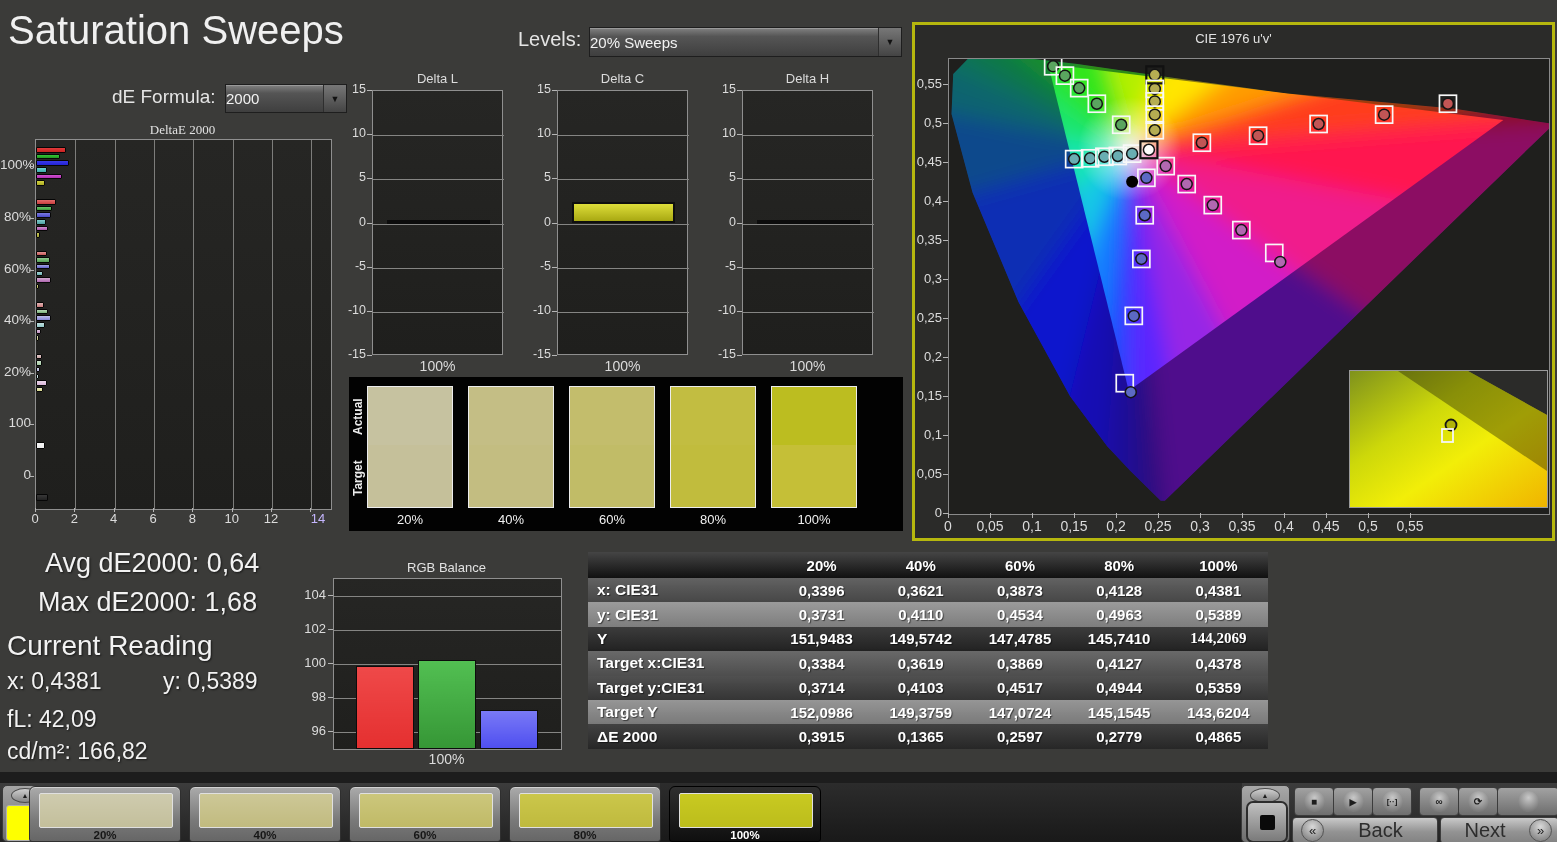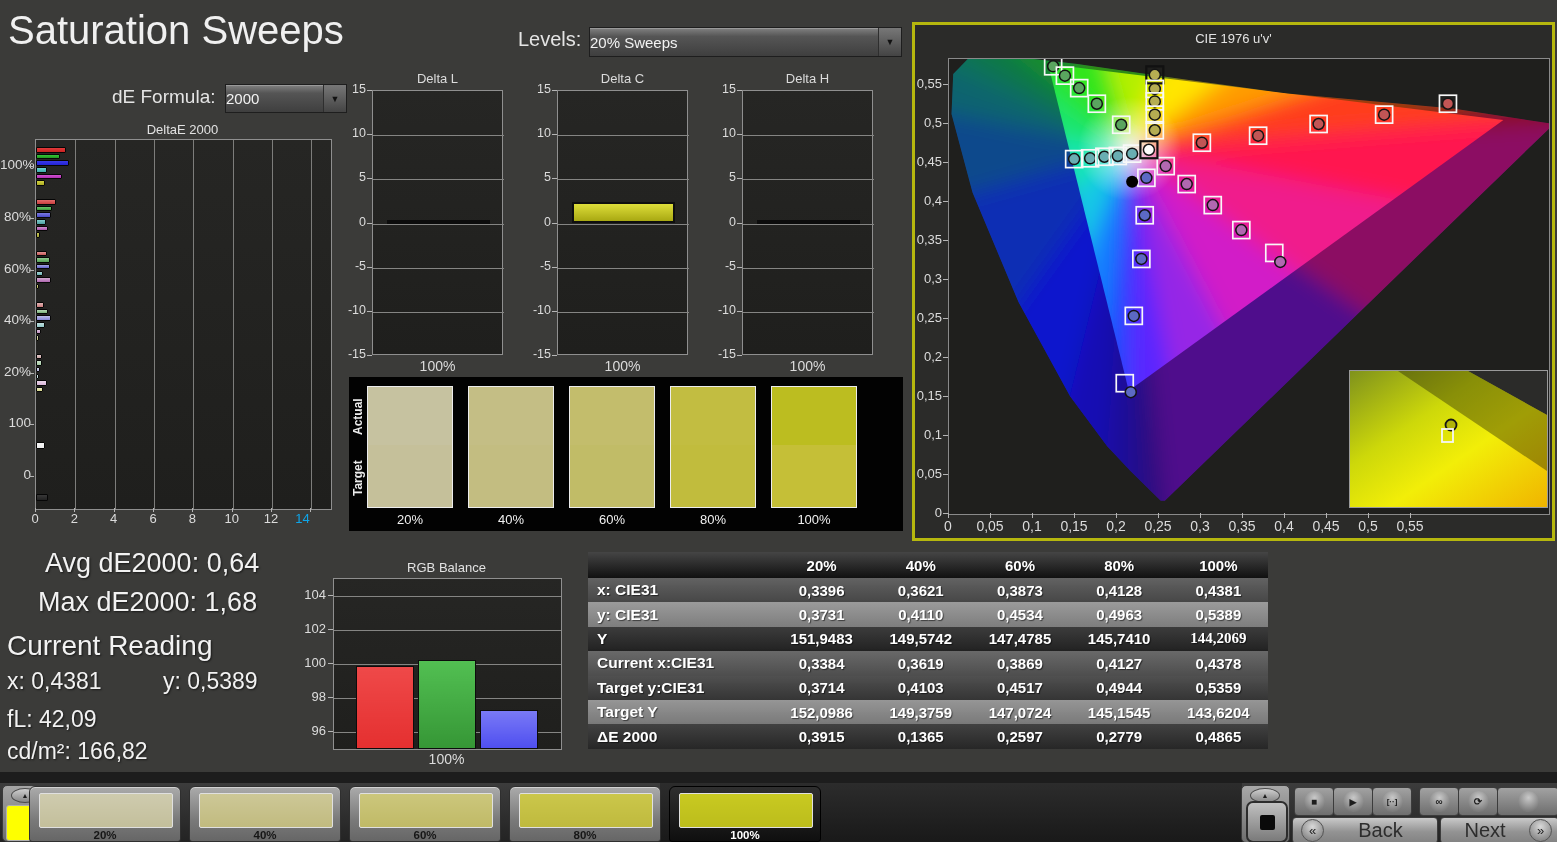--- a/index.html
+++ b/index.html
@@ -52,21 +52,21 @@
     <span class="dd-text">20% Sweeps</span>
     <span class="dd-arrow">▼</span>
   </div>
 
   <div class="abs ctl-label" style="left:112px;top:86px;font-size:19px;">dE Formula:</div>
   <div class="abs dropdown" style="left:225px;top:84px;width:120px;height:27px;">
     <span class="dd-text">2000</span>
     <span class="dd-arrow">▼</span>
   </div>
 
-  <div class="abs chart-title" style="left:35px;top:122px;width:295px;">DeltaE 2000</div>
+  <div class="abs chart-title" style="left:35px;top:122px;width:295px;font-family:Liberation Serif, serif;">DeltaE 2000</div>
   <div class="abs plot" id="de-plot" style="left:35px;top:139px;width:295px;height:369px;">
       <div style="position: absolute; left: 39.3333px; top: 0px; width: 1px; height: 369px; background: rgb(125, 125, 123);"></div>
       <div style="position: absolute; left: 78.6667px; top: 0px; width: 1px; height: 369px; background: rgb(125, 125, 123);"></div>
       <div style="position: absolute; left: 118px; top: 0px; width: 1px; height: 369px; background: rgb(125, 125, 123);"></div>
       <div style="position: absolute; left: 157.333px; top: 0px; width: 1px; height: 369px; background: rgb(125, 125, 123);"></div>
       <div style="position: absolute; left: 196.667px; top: 0px; width: 1px; height: 369px; background: rgb(125, 125, 123);"></div>
       <div style="position: absolute; left: 236px; top: 0px; width: 1px; height: 369px; background: rgb(125, 125, 123);"></div>
       <div style="position: absolute; left: 275.333px; top: 0px; width: 1px; height: 369px; background: rgb(125, 125, 123);"></div>
       <div style="position: absolute; left: 0px; top: 7px; width: 29.5px; height: 5.5px; background: linear-gradient(rgba(255, 255, 255, 0.35), rgba(0, 0, 0, 0.2)), rgb(210, 43, 43); background-blend-mode: overlay, normal; border: 1px solid rgb(6, 6, 6); border-radius: 1px; box-sizing: border-box;"></div>
       <div style="position: absolute; left: 0px; top: 13.67px; width: 23.9933px; height: 5.5px; background: linear-gradient(rgba(255, 255, 255, 0.35), rgba(0, 0, 0, 0.2)), rgb(40, 168, 40); background-blend-mode: overlay, normal; border: 1px solid rgb(6, 6, 6); border-radius: 1px; box-sizing: border-box;"></div>
@@ -325,21 +325,21 @@
       </div>
       <div class="trow" style="height: 24.4px; background: linear-gradient(rgba(255, 255, 255, 0.1), rgba(0, 0, 0, 0.12)), rgb(38, 38, 38);">
         <div class="tcell tlabel" style="width: 184px;">Y</div>
         <div class="tcell" style="width: 99.2px;">151,9483</div>
         <div class="tcell" style="width: 99.2px;">149,5742</div>
         <div class="tcell" style="width: 99.2px;">147,4785</div>
         <div class="tcell" style="width: 99.2px;">145,7410</div>
         <div class="tcell" style="width: 99.2px; font-family: Liberation Serif, serif;">144,2069</div>
       </div>
       <div class="trow" style="height: 24.4px; background: linear-gradient(rgba(255, 255, 255, 0.1), rgba(0, 0, 0, 0.12)), rgb(88, 88, 88);">
-        <div class="tcell tlabel" style="width: 184px;">Current x:CIE31</div>
+        <div class="tcell tlabel" style="width: 184px;">Target x:CIE31</div>
         <div class="tcell" style="width: 99.2px;">0,3384</div>
         <div class="tcell" style="width: 99.2px;">0,3619</div>
         <div class="tcell" style="width: 99.2px;">0,3869</div>
         <div class="tcell" style="width: 99.2px;">0,4127</div>
         <div class="tcell" style="width: 99.2px;">0,4378</div>
       </div>
       <div class="trow" style="height: 24.4px; background: linear-gradient(rgba(255, 255, 255, 0.1), rgba(0, 0, 0, 0.12)), rgb(60, 60, 60);">
         <div class="tcell tlabel" style="width: 184px;">Target y:CIE31</div>
         <div class="tcell" style="width: 99.2px;">0,3714</div>
         <div class="tcell" style="width: 99.2px;">0,4103</div>
@@ -452,21 +452,21 @@
     <div style="position: absolute; font-size: 13px; color: rgb(220, 220, 220); left: 98.6667px; top: 511px; width: 30px; text-align: center;">4</div>
     <div style="position: absolute; left: 153px; top: 508px; width: 1px; height: 4px; background: rgb(181, 181, 181);"></div>
     <div style="position: absolute; font-size: 13px; color: rgb(220, 220, 220); left: 138px; top: 511px; width: 30px; text-align: center;">6</div>
     <div style="position: absolute; left: 192.333px; top: 508px; width: 1px; height: 4px; background: rgb(181, 181, 181);"></div>
     <div style="position: absolute; font-size: 13px; color: rgb(220, 220, 220); left: 177.333px; top: 511px; width: 30px; text-align: center;">8</div>
     <div style="position: absolute; left: 231.667px; top: 508px; width: 1px; height: 4px; background: rgb(181, 181, 181);"></div>
     <div style="position: absolute; font-size: 13px; color: rgb(220, 220, 220); left: 216.667px; top: 511px; width: 30px; text-align: center;">10</div>
     <div style="position: absolute; left: 271px; top: 508px; width: 1px; height: 4px; background: rgb(181, 181, 181);"></div>
     <div style="position: absolute; font-size: 13px; color: rgb(220, 220, 220); left: 256px; top: 511px; width: 30px; text-align: center;">12</div>
     <div style="position: absolute; left: 310.333px; top: 508px; width: 1px; height: 4px; background: rgb(181, 181, 181);"></div>
-    <div style="position: absolute; font-size: 13px; color: #0ea5e9; left: 295.333px; top: 511px; width: 30px; text-align: left;">14</div>
+    <div style="position: absolute; font-size: 13px; color: #c4b5fd; left: 295.333px; top: 511px; width: 30px; text-align: right;">14</div>
     <div style="position: absolute; font-size: 13px; color: rgb(220, 220, 220); left: 352px; top: 71px; width: 171px; text-align: center;">Delta L</div>
     <div style="position: absolute; left: 372px; top: 90px; width: 131px; height: 265px; background: linear-gradient(rgb(38, 38, 36), rgb(31, 31, 29)); border: 1px solid rgb(143, 143, 143); box-sizing: border-box;">
       <div style="position: absolute; left: 0px; top: 44.1667px; width: 131px; height: 1px; background: rgb(133, 133, 131);"></div>
       <div style="position: absolute; left: 0px; top: 88.3333px; width: 131px; height: 1px; background: rgb(133, 133, 131);"></div>
       <div style="position: absolute; left: 0px; top: 132.5px; width: 131px; height: 1px; background: rgb(133, 133, 131);"></div>
       <div style="position: absolute; left: 0px; top: 176.667px; width: 131px; height: 1px; background: rgb(133, 133, 131);"></div>
       <div style="position: absolute; left: 0px; top: 220.833px; width: 131px; height: 1px; background: rgb(133, 133, 131);"></div>
       <div style="position: absolute; left: 14px; top: 129px; width: 103px; height: 3.5px; background: rgb(12, 12, 12); border: none; box-sizing: border-box;"></div>
     </div>
     <div style="position: absolute; font-size: 12.5px; color: rgb(220, 220, 220); left: 330px; top: 82px; width: 36px; text-align: right;">15</div>

